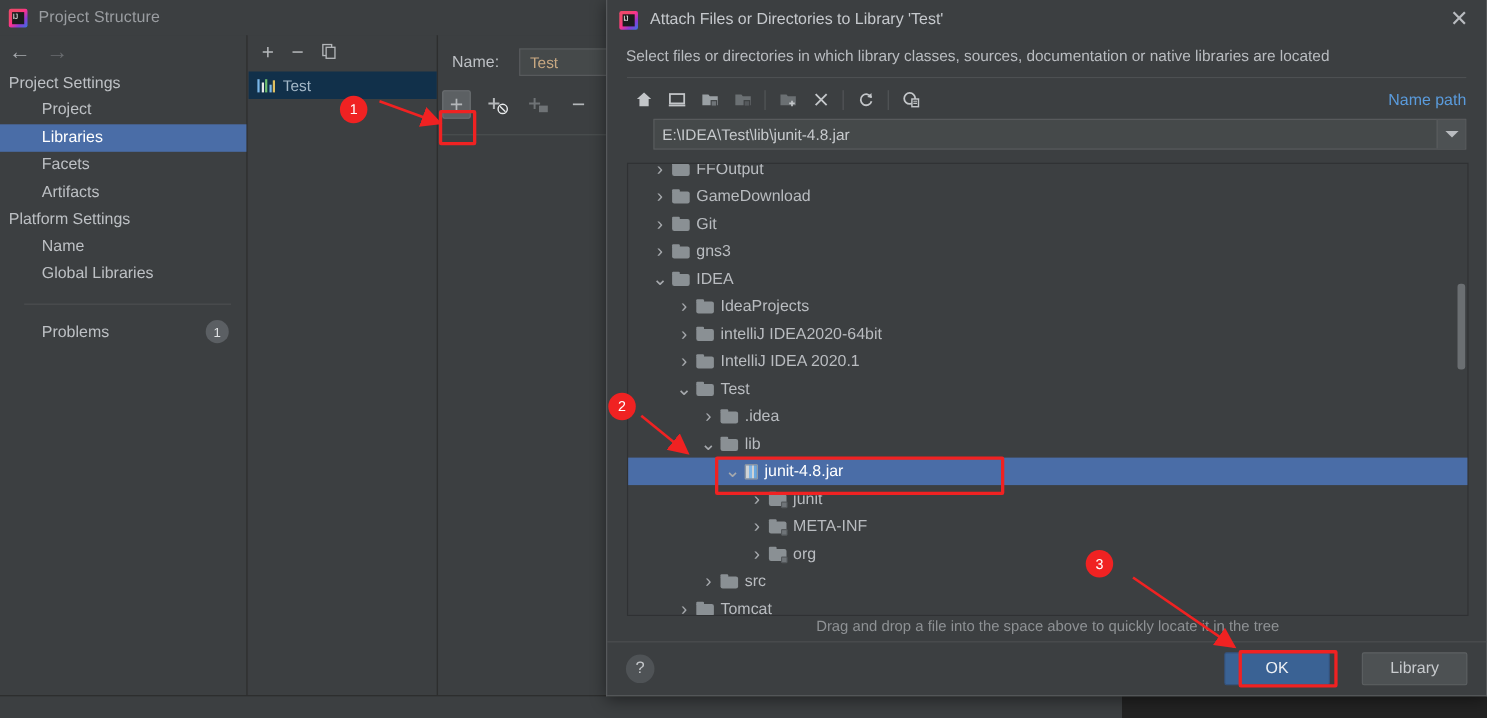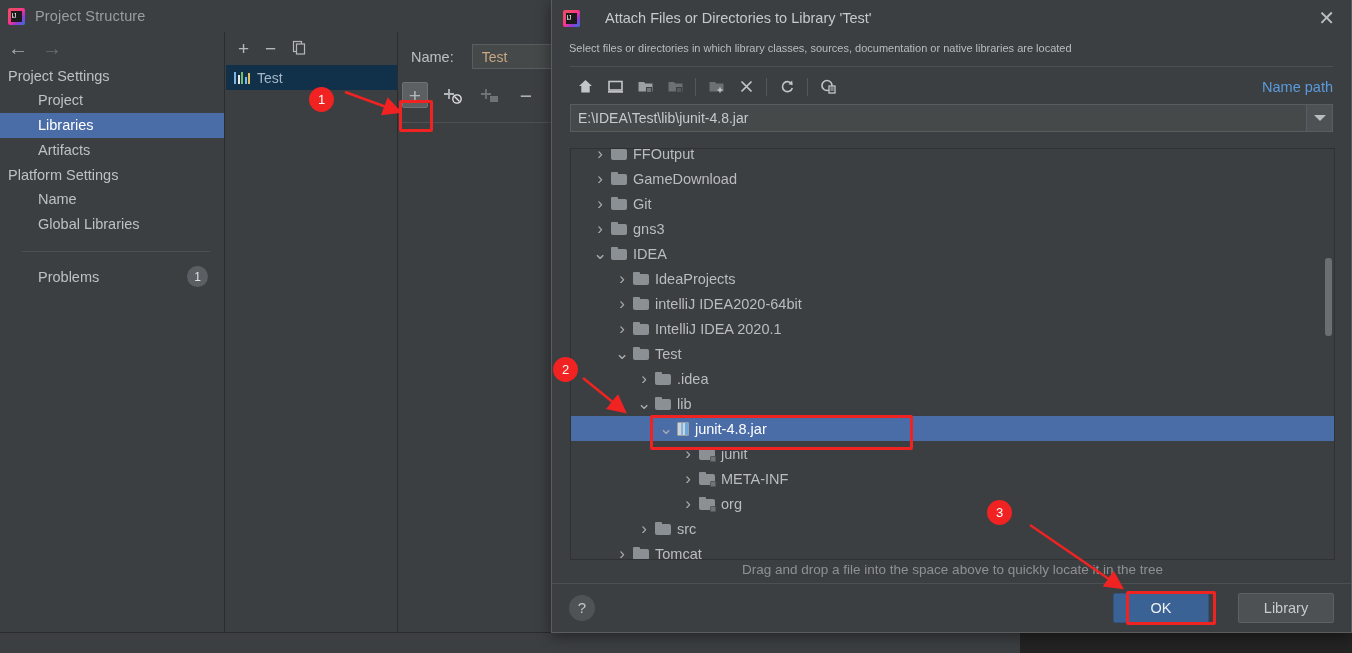--- a/index.html
+++ b/index.html
@@ -109,35 +109,35 @@
     background: #3c3f41; border-top: 1px solid #2b2b2b;
   }
 
   
   #dialog {
     position: absolute; left: 551px; top: 0; width: 801px; height: 633px;
     background: #3c3f41; border: 1px solid #5a5d5f; border-top: none;
     box-shadow: 0 3px 14px rgba(0,0,0,.45);
   }
   #dlg-titlebar { height: 36px; display: flex; align-items: center; padding: 0 10px 0 11px; }
-  #dlg-title { color: #c6c9cd; font-size: 14.5px; margin-left: 25px; flex: 1; }
+  #dlg-title { color: #c6c9cd; font-size: 14.5px; margin-left: 11px; flex: 1; }
   #dlg-close { color: #b9bcc0; font-size: 20px; line-height: 1; padding: 0 6px; }
   #dlg-subtitle {
-    color: #b9bcc0; font-size: 11px; padding: 6px 0 0 17px;
+    color: #b9bcc0; font-size: 14px; padding: 6px 0 0 17px;
   }
   #dlg-sep1 { margin: 12px 18px 0 18px; height: 1px; background: #4d5052; }
 
   #dlg-toolbar {
     display: flex; align-items: center; padding: 7px 18px 0 18px; height: 32px;
   }
   .ftb { width: 30px; height: 24px; display: flex; align-items: center; justify-content: center; }
   .vsep { width: 1px; height: 18px; background: #55585a; margin: 0 5px; }
   #hide-path { margin-left: auto; color: #5a9bdc; font-size: 14.5px; }
 
-  #path-row { display: flex; padding: 5px 18px 0 18px; }
+  #path-row { display: flex; padding: 5px 18px 0 18px; margin-left: 24px; }
   #path-combo {
     flex: 1; height: 28px; display: flex; background: #45494a; border: 1px solid #5a5d5f;
   }
   #path-value { flex: 1; color: #c7cacd; font-size: 14px; display: flex; align-items: center; padding-left: 7px; }
   #path-arrow {
     width: 26px; border-left: 1px solid #5a5d5f; display: flex; align-items: center; justify-content: center;
     background: #4d5153;
   }
   .caret-down {
     width: 0; height: 0; border-left: 6px solid transparent; border-right: 6px solid transparent;
@@ -228,20 +228,21 @@
     </div>
 
     <div id="ps-sidebar">
       <div id="ps-navbtns">
         <span class="navarrow">←</span>
         <span class="navarrow dim">→</span>
       </div>
       <div class="side-group">Project Settings</div>
       <div class="side-item">Project</div>
       <div class="side-item selected">Libraries</div>
+      <div class="side-item">Facets</div>
       <div class="side-item">Artifacts</div>
       <div class="side-group">Platform Settings</div>
       <div class="side-item">Name</div>
       <div class="side-item">Global Libraries</div>
       <div id="side-divider"></div>
       <div id="side-problems">
         <span>Problems</span>
         <span id="problems-badge">1</span>
       </div>
     </div>

